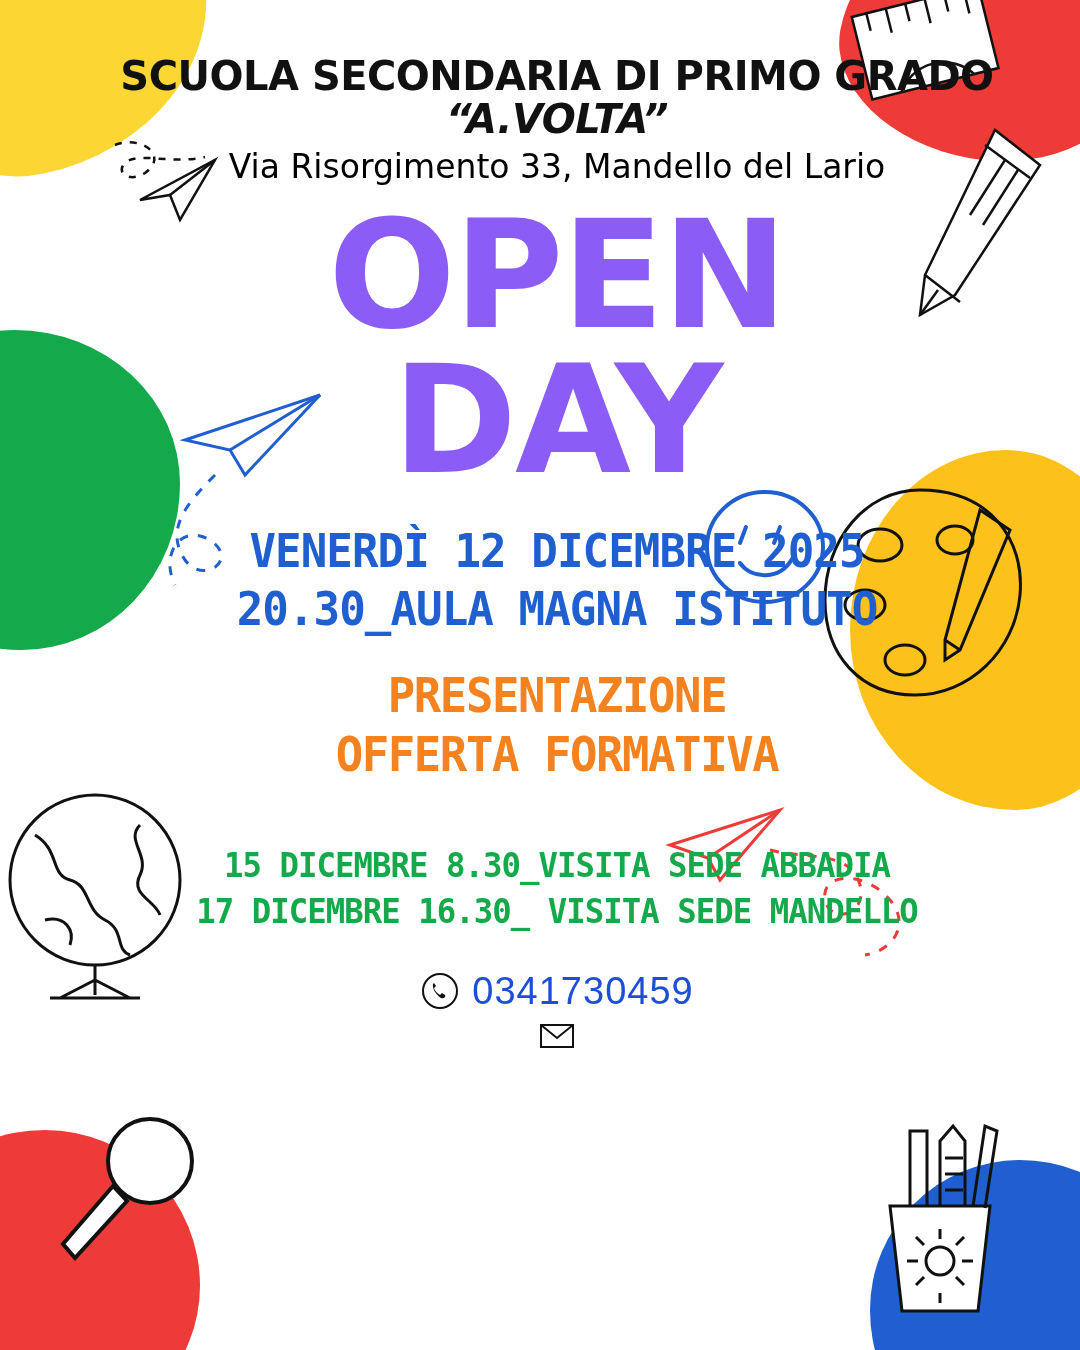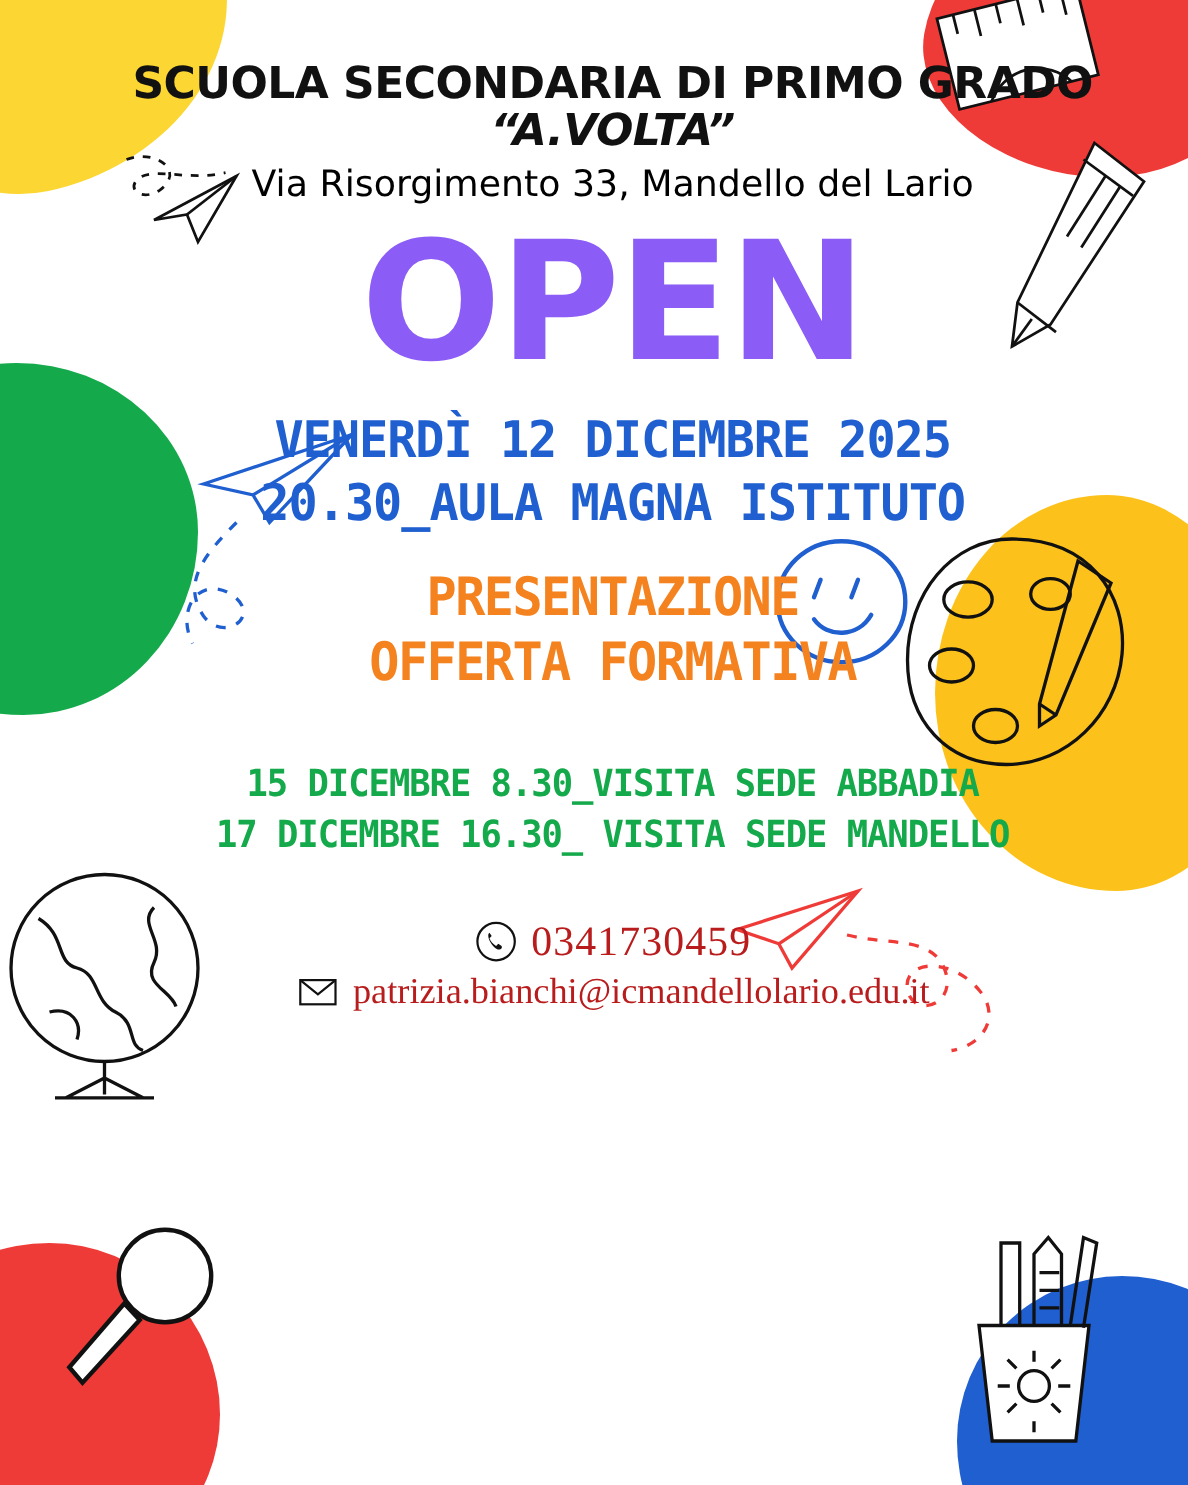--- a/index.html
+++ b/index.html
@@ -167,23 +167,23 @@
     font-family: "DejaVu Sans Mono", monospace;
     font-weight: bold;
     font-size: 34px;
     line-height: 1.33;
     letter-spacing: -1px;
     transform: scaleX(0.95);
   }
   .visits span { display: block; }
 
   .contacts {
-    margin-top: 52px;
-    font-family: Liberation Serif, serif;
-    color: #b91c1c;
+    margin-top: 36px;
+    font-family: Liberation Sans, sans-serif;
+    color: #1d4ed8;
   }
   .contact-row {
     display: flex;
     align-items: center;
     justify-content: center;
     gap: 12px;
   }
   .contact-row.phone { font-size: 38px; letter-spacing: 1px; }
   .contact-row.email { font-size: 33px; margin-top: 6px; }
   .contact-icon {
@@ -301,20 +301,21 @@
 
     <div class="school-name">
       <span>SCUOLA SECONDARIA DI PRIMO GRADO</span>
       <span class="line2">“A.VOLTA”</span>
     </div>
 
     <div class="address">Via Risorgimento 33, Mandello del Lario</div>
 
     <div class="openday">
       <span class="big1">OPEN</span>
+      <span class="big2">DAY</span>
     </div>
 
     <div class="datetime">
       <span>VENERDÌ 12 DICEMBRE 2025</span>
       <span>20.30_AULA MAGNA ISTITUTO</span>
     </div>
 
     <div class="offer">
       <span>PRESENTAZIONE</span>
       <span>OFFERTA FORMATIVA</span>
@@ -335,18 +336,17 @@
         </span>
         <span>0341730459</span>
       </div>
       <div class="contact-row email">
         <span class="contact-icon">
           <svg width="40" height="34" viewBox="0 0 40 34" fill="none" stroke="#111" stroke-width="2">
             <rect x="4" y="6" width="32" height="22"></rect>
             <path d="M4 6 L20 19 L36 6"></path>
           </svg>
         </span>
-        <span>patrizia.bianchi@icmandellolario.edu.it</span>
       </div>
     </div>
 
   </div>
 </div>
 
 </body></html>

